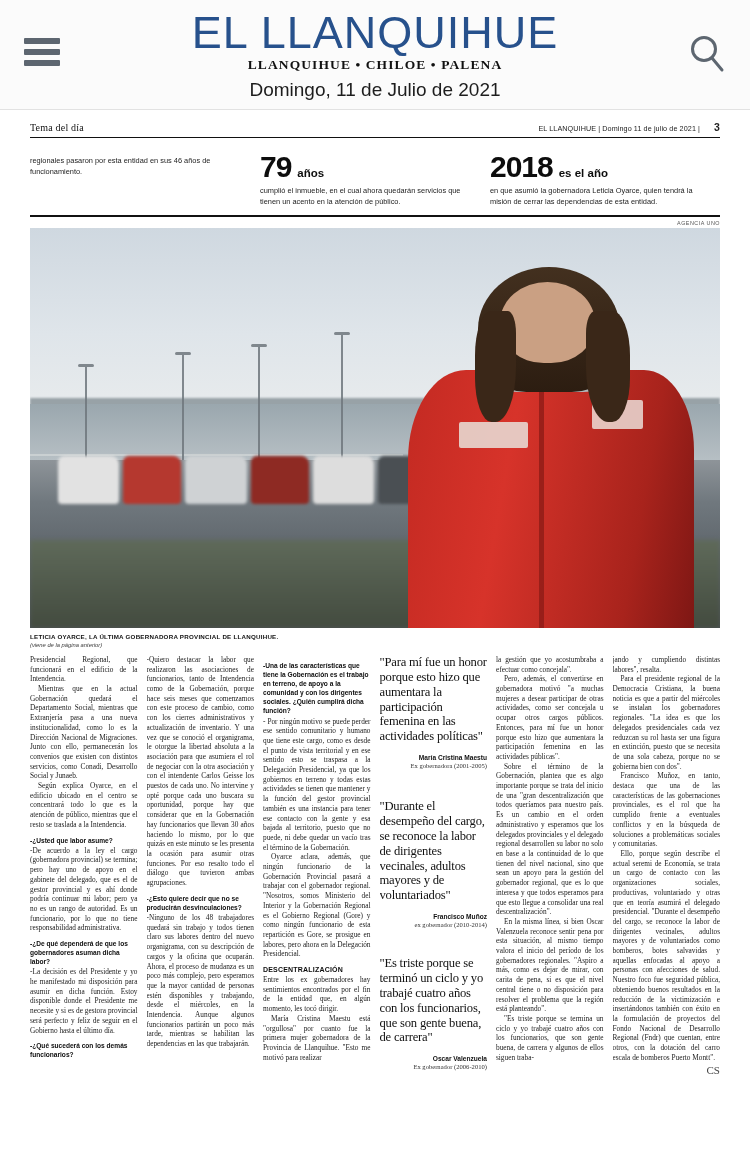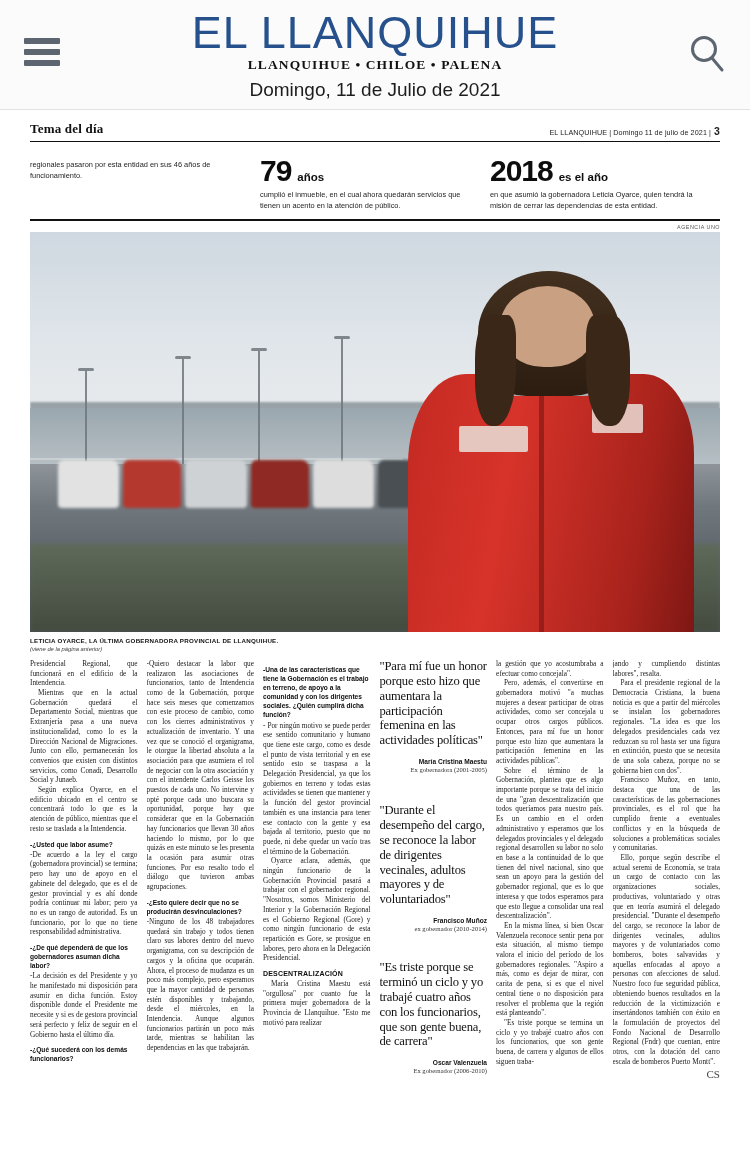--- a/index.html
+++ b/index.html
@@ -79,31 +79,31 @@
   .section-bar {
     display: flex;
     align-items: flex-end;
     justify-content: space-between;
     border-bottom: 1.6px solid #111;
     padding-bottom: 4px;
     padding-top: 11px;
   }
   .section-title {
     font-family: "Liberation Serif", serif;
-    font-weight: 700;
-    font-size: 13px;
+    font-weight: 400;
+    font-size: 10px;
     letter-spacing: .2px;
     color: #111;
   }
   .section-folio {
     font-family: "Liberation Sans", sans-serif;
     font-size: 7.2px;
     color: #222;
     letter-spacing: .1px;
-    display: flex; align-items: baseline; gap: 3px;
+    display: flex; align-items: baseline; gap: 14px;
   }
   .section-folio .pageno {
     font-weight: 700;
     font-size: 10.5px;
   }
 
   
   .figures {
     display: flex;
     gap: 0;
@@ -463,20 +463,21 @@
       <p>-Quiero destacar la labor que realizaron las asociaciones de funcionarios, tanto de Intendencia como de la Gobernación, porque hace seis meses que comenzamos con este proceso de cambio, como con los cierres administrativos y actualización de inventario. Y una vez que se conoció el organigrama, le otorgue la libertad absoluta a la asociación para que asumiera el rol de negociar con la otra asociación y con el intendente Carlos Geisse los puestos de cada uno. No intervine y opté porque cada uno buscara su oportunidad, porque hay que considerar que en la Gobernación hay funcionarios que llevan 30 años haciendo lo mismo, por lo que quizás en este minuto se les presenta la ocasión para asumir otras funciones. Por eso resalto todo el diálogo que tuvieron ambas agrupaciones.</p>
       <div class="q">-¿Esto quiere decir que no se producirán desvinculaciones?</div>
       <p>-Ninguno de los 48 trabajadores quedará sin trabajo y todos tienen claro sus labores dentro del nuevo organigrama, con su descripción de cargos y la oficina que ocuparán. Ahora, el proceso de mudanza es un poco más complejo, pero esperamos que la mayor cantidad de personas estén disponibles y trabajando, desde el miércoles, en la Intendencia. Aunque algunos funcionarios partirán un poco más tarde, mientras se habilitan las dependencias en las que trabajarán.</p>
     </div>
 
     <div class="col">
       <div class="q">-Una de las características que tiene la Gobernación es el trabajo en terreno, de apoyo a la comunidad y con los dirigentes sociales. ¿Quién cumplirá dicha función?</div>
       <p>- Por ningún motivo se puede perder ese sentido comunitario y humano que tiene este cargo, como es desde el punto de vista territorial y en ese sentido esto se traspasa a la Delegación Presidencial, ya que los gobiernos en terreno y todas estas actividades se tienen que mantener y la función del gestor provincial también es una instancia para tener ese contacto con la gente y esa bajada al territorio, puesto que no puede, ni debe quedar un vacío tras el término de la Gobernación.</p>
       <p class="indent">Oyarce aclara, además, que ningún funcionario de la Gobernación Provincial pasará a trabajar con el gobernador regional. "Nosotros, somos Ministerio del Interior y la Gobernación Regional es el Gobierno Regional (Gore) y como ningún funcionario de esta repartición es Gore, se prosigue en labores, pero ahora en la Delegación Presidencial.</p>
       <div class="subhead">DESCENTRALIZACIÓN</div>
+      <p>Entre los ex gobernadores hay sentimientos encontrados por el fin de la entidad que, en algún momento, les tocó dirigir.</p>
       <p class="indent">María Cristina Maestu está "orgullosa" por cuanto fue la primera mujer gobernadora de la Provincia de Llanquihue. "Esto me motivó para realizar</p>
     </div>
 
     <div class="col">
 
       <div class="pullquote">
         <div class="pq-text">"Para mí fue un honor porque esto hizo que aumentara la participación femenina en las actividades políticas"</div>
         <div class="pq-name">María Cristina Maestu</div>
         <div class="pq-role">Ex gobernadora (2001-2005)</div>
       </div>

